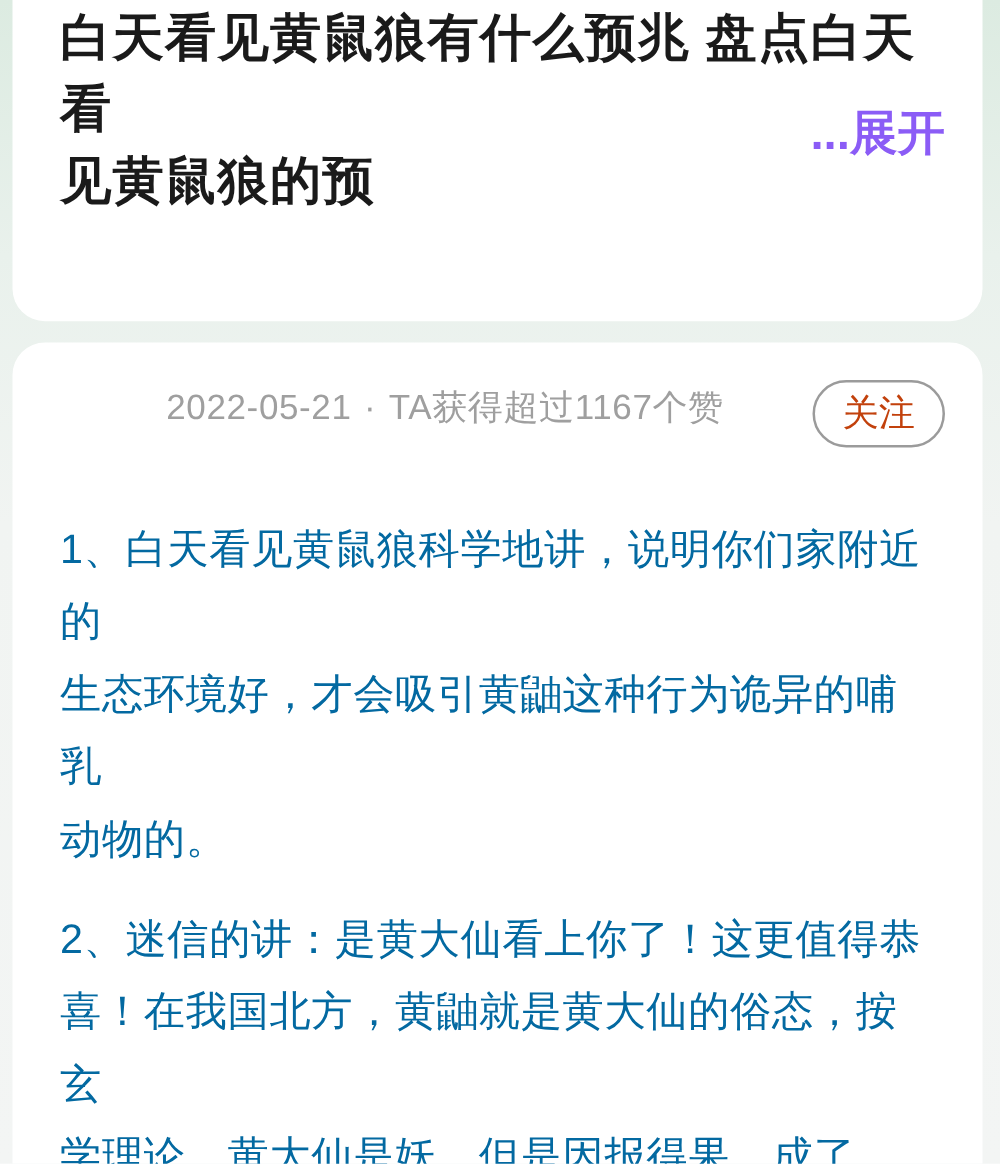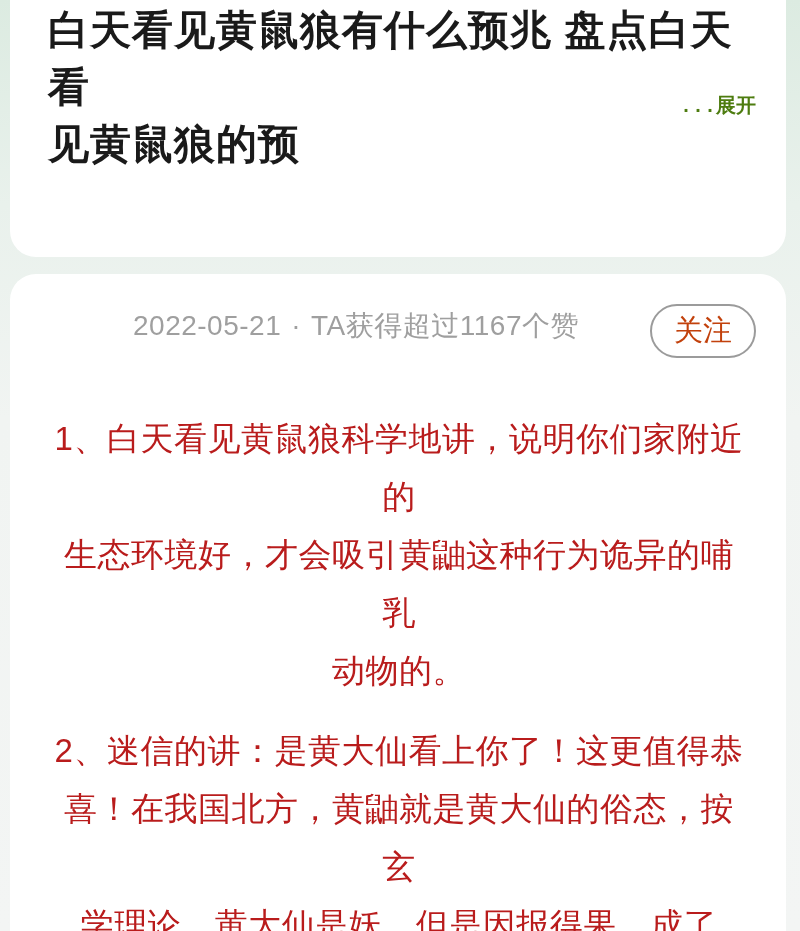--- a/index.html
+++ b/index.html
@@ -14,32 +14,30 @@
     position:relative;
   }
   .question-card{
     height:257px;
     border-radius:0 0 26px 26px;
   }
   .answer-card{
     margin-top:17px;
     height:657px;
     border-radius:26px 26px 0 0;
-    text-align:center;
   }
   .q-title{
     position:absolute;top:2px;left:38px;right:38px;
     font-size:41px;line-height:57px;font-weight:700;color:#1a1a1a;
     white-space:pre-line;letter-spacing:1px;
   }
   .expand{
     position:absolute;top:90px;right:30px;
-    font-size:20px;line-height:34px;font-weight:600;color:#4d7c0f;
+    font-size:38px;line-height:34px;font-weight:600;color:#8b5cf6;
     cursor:pointer;
-    font-family:Liberation Mono, monospace;
   }
   .view-all{
     position:absolute;top:165px;right:26px;
     font-size:30px;line-height:38px;color:#636363;
     display:flex;align-items:center;cursor:pointer;
   }
   .view-all .chev{
     color:#b5b5b5;font-size:34px;line-height:34px;margin-left:7px;
     font-weight:400;
   }
@@ -53,21 +51,21 @@
     width:106px;height:54px;
     background:#ffffff;border:2px solid #9b9b9b;border-radius:28px;
     display:flex;align-items:center;justify-content:center;
     font-size:29px;color:#c2410c;cursor:pointer;box-sizing:border-box;
   }
   .answer-body{
     position:absolute;top:136px;left:38px;right:36px;
   }
   .answer-body p{
     margin:0 0 22px 0;
-    font-size:33px;line-height:58px;color:#b91c1c;
+    font-size:33px;line-height:58px;color:#0369a1;
     white-space:pre-line;letter-spacing:0.5px;
   }
 </style>
 </head>
 <body>
 
 <div class="card question-card">
   <div class="q-title">白天看见黄鼠狼有什么预兆 盘点白天看
 见黄鼠狼的预</div>
   <div class="expand">...展开</div>

